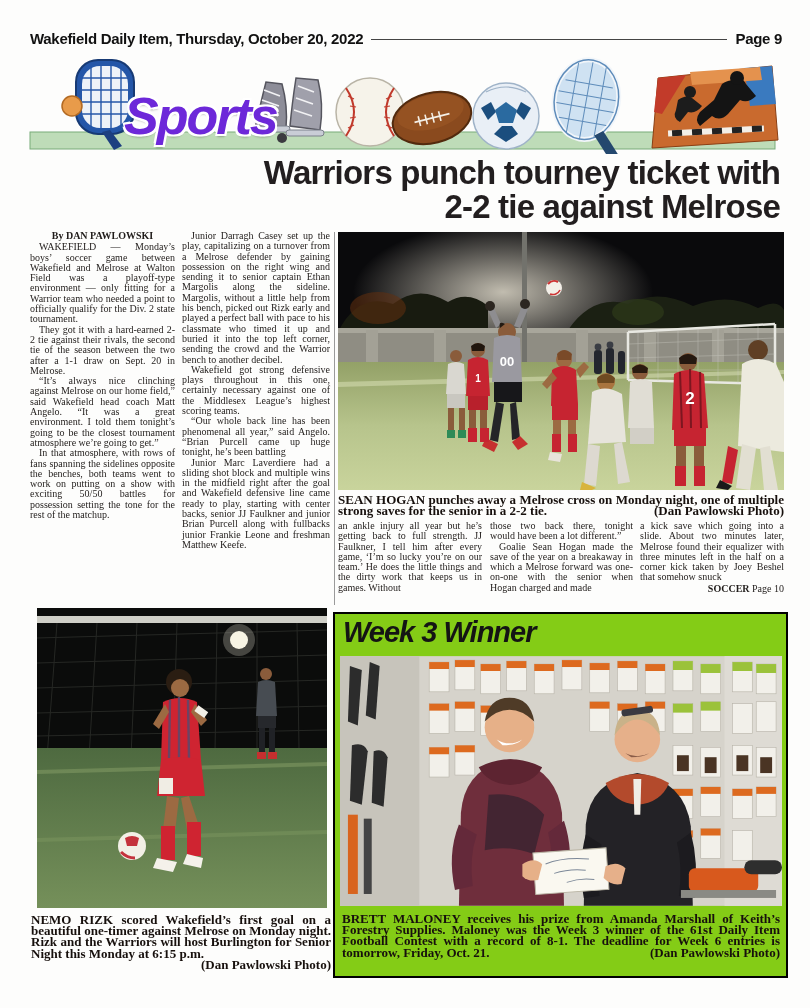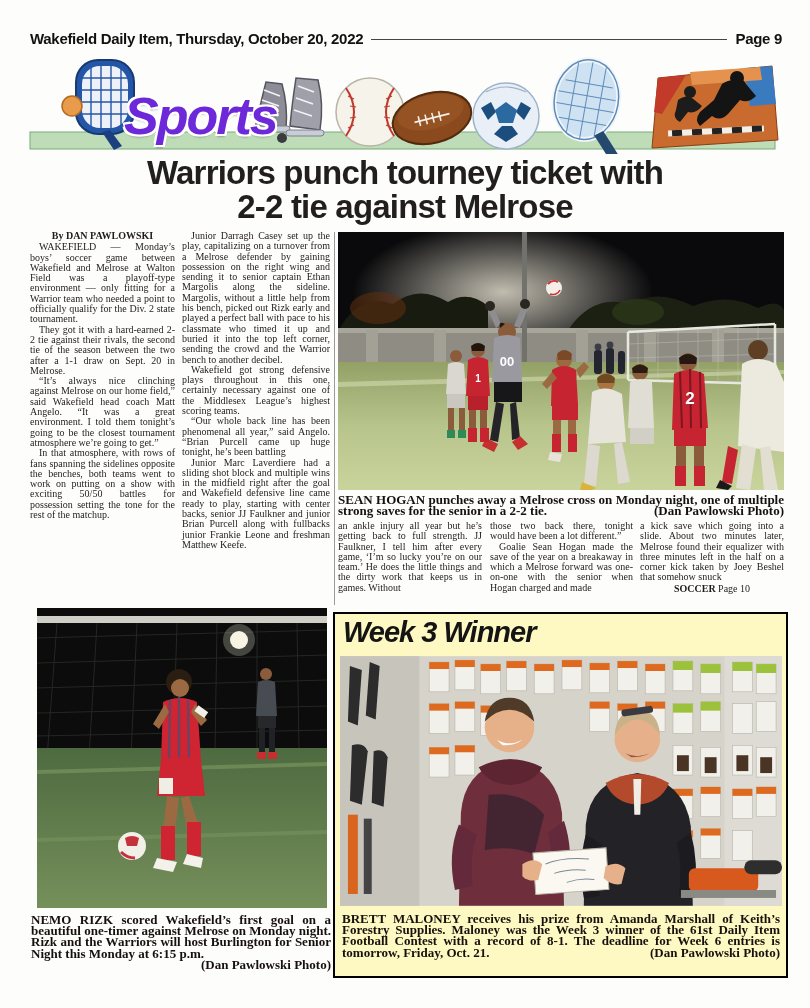--- a/index.html
+++ b/index.html
@@ -9,38 +9,38 @@
   
   .masthead{left:30px;top:30px;width:752px;display:flex;align-items:center;gap:8px;
             font-family:"Liberation Sans",sans-serif;font-weight:bold;font-size:15px;letter-spacing:-.3px;color:#111;}
   .masthead .rule{flex:1;height:1px;background:#444;margin-top:2px;}
   
   .banner{left:0;top:56px;width:810px;height:98px;}
   .sports-title{left:84px;top:86px;font-family:"Liberation Sans",sans-serif;font-style:italic;font-weight:bold;
     font-size:52px;letter-spacing:-2px;color:#6d28d9;
     text-shadow:-2px -2px 0 #fff,2px -2px 0 #fff,-2px 2px 0 #fff,2px 2px 0 #fff,0 3px 2px rgba(0,0,0,.25);margin-left:40px;}
   
-  .headline{left:30px;top:156px;width:750px;text-align:center;font-family:"Liberation Sans",sans-serif;
+  .headline{left:30px;top:156px;width:750px;text-align:right;font-family:"Liberation Sans",sans-serif;
     font-weight:bold;font-size:33px;line-height:34px;letter-spacing:-.8px;color:#221e1f;}
   
   .col{font-size:10px;line-height:10.3px;text-align:justify;color:#201c1a;}
   .col p{margin:0;text-indent:9px;}
   .col p.noindent{text-indent:0;}
   .byline{text-indent:0 !important;text-align:center;font-weight:bold;margin-bottom:1px !important;}
-  .jump{text-indent:0 !important;text-align:center;margin-top:1px !important;}
+  .jump{text-indent:0 !important;text-align:right;margin-top:1px !important;}
   .jump b{font-weight:bold;}
   .vrule{width:1px;background:#9a9a9a;}
   
   .caption{font-weight:bold;font-size:13px;line-height:11.2px;text-align:justify;color:#17100d;}
   .caption .credit-pull{display:block;text-align:right;margin-top:-11.2px;}
   .caption .credit-block{display:block;text-align:right;}
   
   .photo{display:block;}
   
-  .week3-box{left:333px;top:612px;width:455px;height:366px;border:2px solid #000;box-sizing:border-box;background:#fef9c3;}
+  .week3-box{left:333px;top:612px;width:455px;height:366px;border:2px solid #000;box-sizing:border-box;background:#84cc16;}
   .week3-head{left:8px;top:2px;font-family:"Liberation Sans",sans-serif;font-style:italic;font-weight:bold;
     font-size:29px;letter-spacing:-1px;color:#141414;}
   .week3-caption{left:7px;top:299px;width:438px;}
 </style>
 </head>
 <body>
 
 <div class="page">
 
   <div class="abs masthead">

